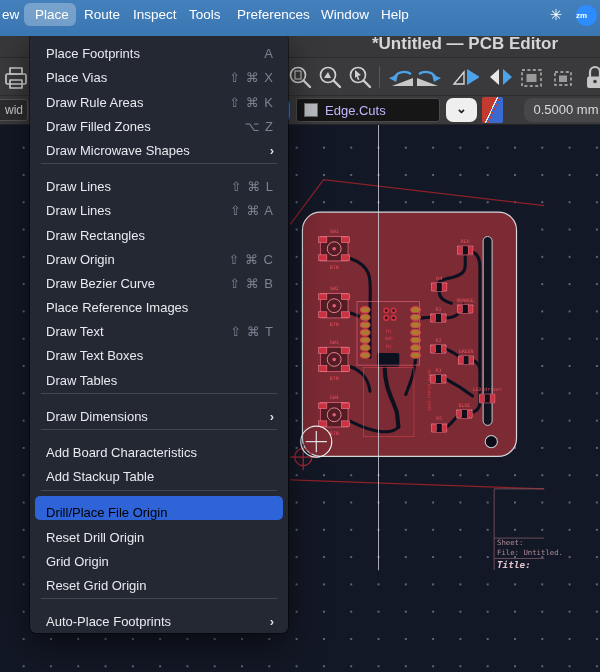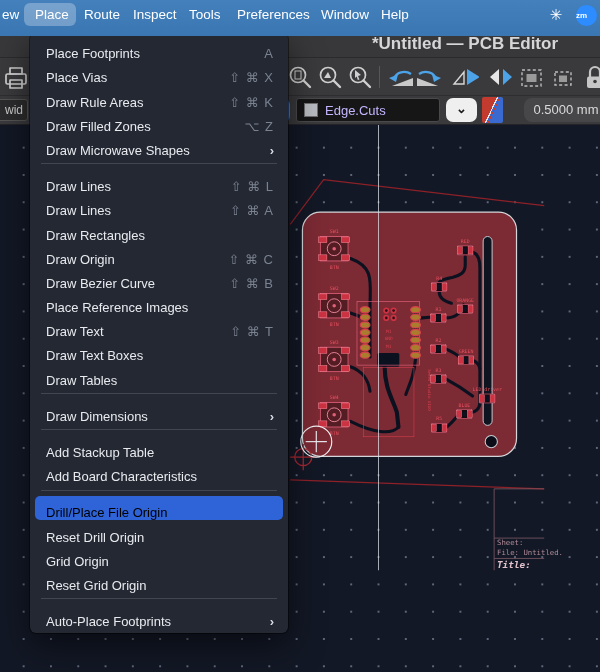--- a/index.html
+++ b/index.html
@@ -438,24 +438,24 @@
         <div></div>
       </div>
       <div class="mi">
         <span class="mi-label">Draw Dimensions</span>
         <span class="mi-sub">›</span>
       </div>
       <div class="menu-sep">
         <div></div>
       </div>
       <div class="mi">
+        <span class="mi-label">Add Board Characteristics</span>
+      </div>
+      <div class="mi">
         <span class="mi-label">Add Stackup Table</span>
-      </div>
-      <div class="mi">
-        <span class="mi-label">Add Board Characteristics</span>
       </div>
       <div class="menu-sep">
         <div></div>
       </div>
       <div class="mi hl">
         <span class="mi-label">Drill/Place File Origin</span>
       </div>
       <div class="mi">
         <span class="mi-label">Reset Drill Origin</span>
       </div>

